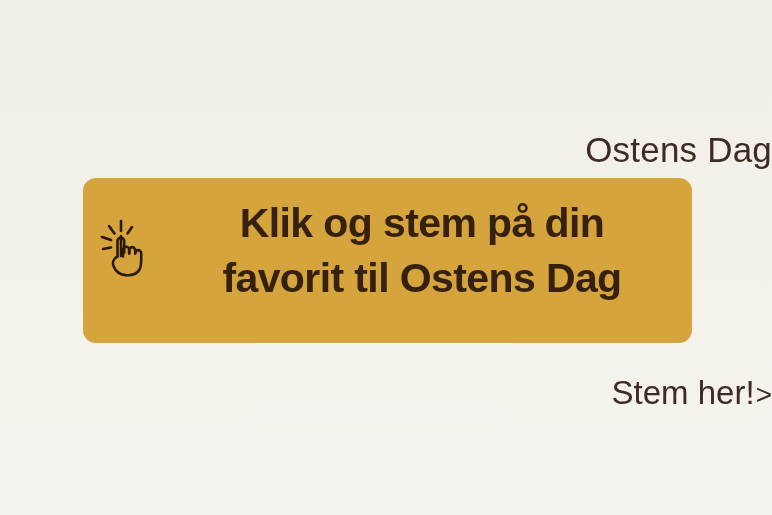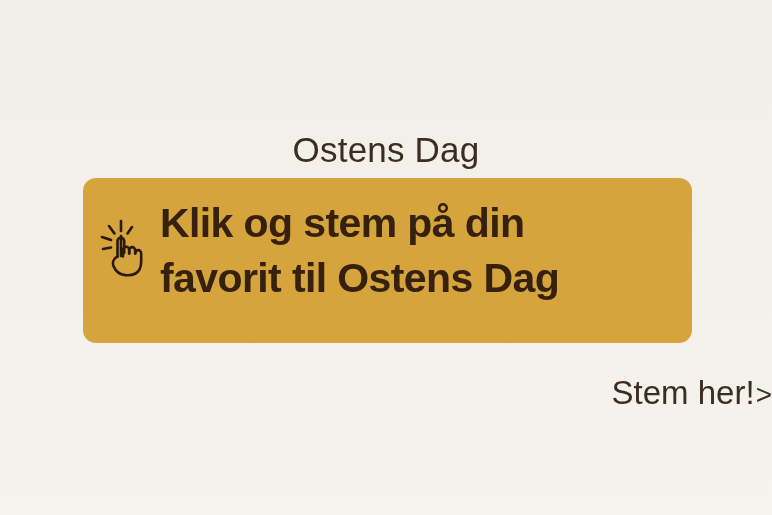--- a/index.html
+++ b/index.html
@@ -20,21 +20,21 @@
     inset: 0;
     background: linear-gradient(180deg, #f1efe8 0%, #f3f1ea 55%, #f5f3ed 100%);
   }
 
   
   .page-heading {
     position: absolute;
     left: 0;
     right: 0;
     top: 105px;
-    text-align: center;
+    text-align: right;
     font-family: "Liberation Sans", sans-serif;
     font-size: 35px;
     font-weight: 400;
     letter-spacing: 0.2px;
     color: #3c2c22;
     line-height: 44px;
     white-space: nowrap;
   }
 
   
@@ -61,24 +61,24 @@
     display: block;
   }
   .cta-icon svg {
     display: block;
     width: 100%;
     height: 100%;
   }
 
   .cta-text {
     position: absolute;
-    left: 160px;
+    left: 172px;
     top: 196px;
     width: 500px;
-    text-align: left;
+    text-align: center;
     font-family: "Liberation Sans", sans-serif;
     font-weight: 700;
     font-size: 41px;
     line-height: 55px;
     letter-spacing: -0.6px;
     color: #36210f;
   }
   .cta-line {
     display: block;
     white-space: nowrap;

